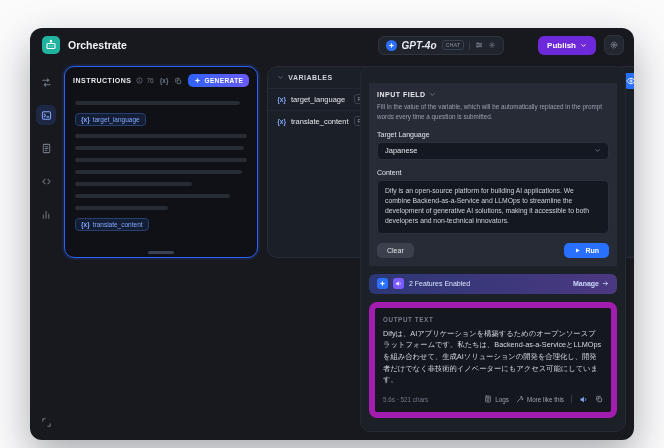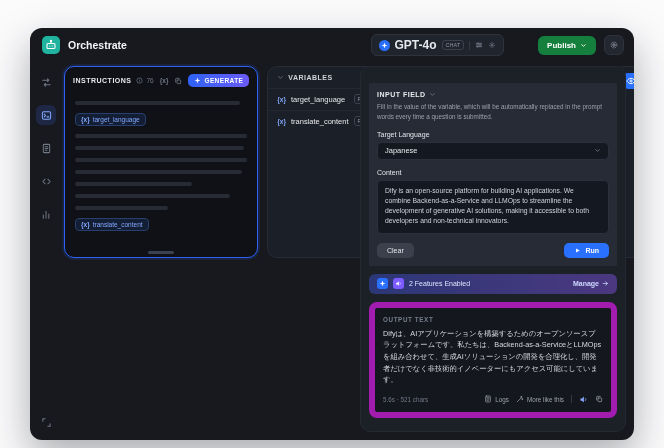--- a/index.html
+++ b/index.html
@@ -9,25 +9,25 @@
             border-radius:12px; box-shadow:0 16px 40px rgba(20,24,33,.35); overflow:hidden; }
 
   
   .topbar { position:absolute; top:0; left:0; right:0; height:34px; display:flex; align-items:center; padding:0 10px 0 12px; }
   .brand { display:flex; align-items:center; gap:8px; }
   .app-icon { width:18px; height:18px; border-radius:5px; background:#1fb3a0; color:#fff; display:flex; align-items:center; justify-content:center; }
   .app-title { font-size:10.5px; font-weight:bold; color:#f3f4f6; }
   .top-right { margin-left:auto; display:flex; align-items:center; gap:8px; }
   .model-chip { display:flex; align-items:center; gap:5px; background:#20242d; border:1px solid #2e333e; border-radius:6px; padding:3px 7px; margin-right:26px; cursor:pointer; }
   .provider-icon { width:11px; height:11px; border-radius:50%; background:#2970ff; color:#fff; display:flex; align-items:center; justify-content:center; }
-  .model-name { font-size:12px; font-weight:bold; color:#e5e7eb; }
+  .model-name { font-size:10px; font-weight:bold; color:#e5e7eb;font-style:italic; }
   .model-mode { font-size:5.5px; color:#8b93a1; border:1px solid #3a4150; border-radius:3px; padding:1px 3px; }
   .chip-div { width:1px; height:9px; background:#343b47; }
   .mini-ic { color:#7a8290; display:flex; }
-  .publish { display:flex; align-items:center; gap:4px; background:#15803d; border:none; border-radius:6px; color:#fff; font-size:8px; font-weight:bold; padding:5px 9px; cursor:pointer; }
+  .publish { display:flex; align-items:center; gap:4px; background:#6d28d9; border:none; border-radius:6px; color:#fff; font-size:8px; font-weight:bold; padding:5px 9px; cursor:pointer; }
   .round-btn { width:20px; height:20px; border-radius:6px; background:#23272f; border:1px solid #2e333e; color:#8b93a1; display:flex; align-items:center; justify-content:center; cursor:pointer; }
 
   
   .side { position:absolute; left:0; top:34px; bottom:0; width:32px; display:flex; flex-direction:column; align-items:center; gap:13px; padding:10px 0 8px; }
   .nav-ic { width:20px; height:20px; border-radius:6px; display:flex; align-items:center; justify-content:center; color:#707886; cursor:pointer; }
   .nav-ic.active { background:rgba(64,112,244,.18); color:#84a9ff; }
   .nav-ic.last { margin-top:auto; }
 
   
   .left-col { position:absolute; left:34px; top:38px; width:288px; display:flex; flex-direction:row; gap:9px; }

